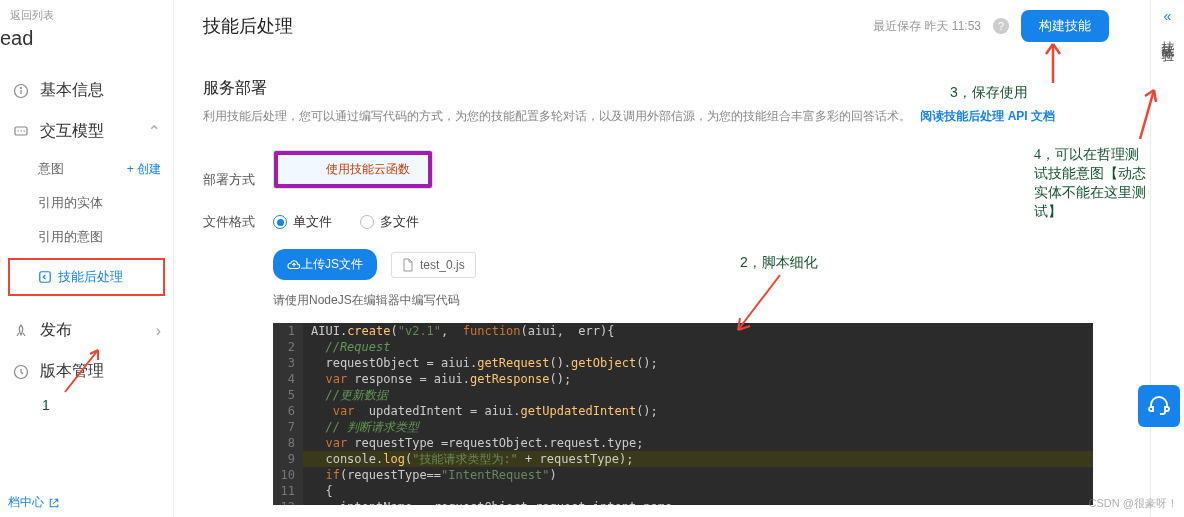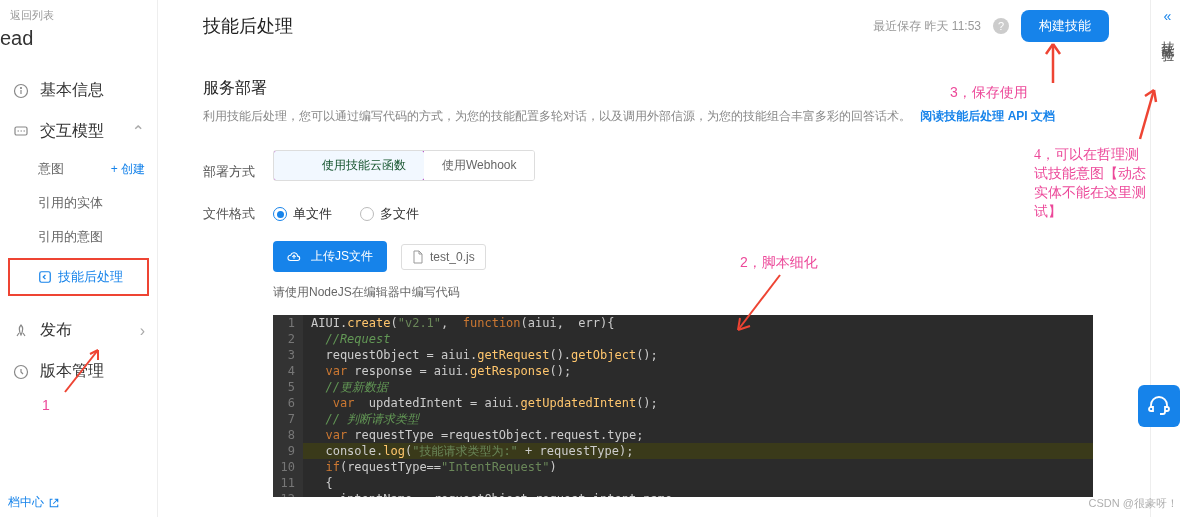--- a/index.html
+++ b/index.html
@@ -1,17 +1,17 @@
 <!DOCTYPE html>
 <html><head>
   <meta charset="utf-8">
   <style>
     * { margin: 0; padding: 0; box-sizing: border-box; }
     body { font-family: -apple-system, "Microsoft YaHei", sans-serif; font-size: 13px; color: #333; background: #fff; height: 517px; width: 1184px; overflow: hidden; position: relative; }
-    .sidebar { width: 158px; height: 100%; float: left; border-right: 1px solid #eee; padding-top: 8px; }
+    .sidebar { width: 174px; height: 100%; float: left; border-right: 1px solid #eee; padding-top: 8px; }
     .back-link { font-size: 11px; color: #999; padding: 0 10px 6px; }
     .logo-text { font-size: 20px; color: #333; padding: 0 0 20px 0; margin-top: -2px; }
     .nav-item { display: flex; align-items: center; padding: 10px 12px; cursor: pointer; color: #555; }
     .nav-item.top { font-size: 16px; color: #333; }
     .nav-item .icon { width: 18px; height: 18px; margin-right: 10px; display: inline-flex; align-items: center; justify-content: center; color: #888; }
     .nav-item .label { flex: 1; }
     .nav-item .chevron { color: #aaa; }
     .nav-sub { padding: 8px 12px 8px 38px; color: #666; font-size: 13px; display: flex; align-items: center; justify-content: space-between; }
     .nav-sub.highlighted { border: 2px solid #e43; margin: 4px 8px; padding: 8px 8px 8px 28px; color: #1683ea; }
     .create-btn { color: #1683ea; font-size: 12px; }
@@ -24,43 +24,43 @@
     .help-icon { width: 16px; height: 16px; border-radius: 50%; background: #ccc; color: #fff; display: inline-flex; align-items: center; justify-content: center; font-size: 11px; }
     .build-btn { background: #1683ea; color: #fff; padding: 7px 18px; border-radius: 8px; border: none; font-size: 13px; cursor: pointer; }
     .section { margin-top: 24px; }
     .section h2 { font-size: 16px; font-weight: 500; margin-bottom: 8px; color: #222; }
     .section-desc { font-size: 12px; color: #888; line-height: 1.6; }
     .section-desc a { color: #1683ea; text-decoration: none; margin-left: 6px; font-weight: bold; }
     .form-row { display: flex; align-items: flex-end; margin-top: 24px; }
     .form-label { width: 70px; font-size: 13px; color: #555; }
     .deploy-tabs { display: flex; border: 1px solid #ddd; border-radius: 3px; overflow: hidden; }
     .deploy-tab { padding: 6px 18px; font-size: 12px; cursor: pointer; background: #fff; color: #666; border: none; }
-    .deploy-tab.active { color: #14532d; border: 1px solid #a21caf; margin: -1px; border-radius: 3px; background: #f2f8ff; padding-left: 48px; }
+    .deploy-tab.active { color: #c2410c; border: 5px solid #a21caf; margin: -1px; border-radius: 3px; background: #f2f8ff; padding-left: 48px; }
     .radio-group { display: flex; gap: 28px; }
     .radio-opt { display: flex; align-items: center; gap: 6px; font-size: 13px; cursor: pointer; }
     .radio-circle { width: 14px; height: 14px; border-radius: 50%; border: 1px solid #bbb; display: inline-flex; align-items: center; justify-content: center; }
     .radio-circle.checked { border-color: #1683ea; }
     .radio-circle.checked::after { content: ''; width: 7px; height: 7px; border-radius: 50%; background: #1683ea; }
     .file-actions { display: flex; align-items: center; gap: 14px; margin-top: 18px; margin-left: 70px; }
-    .upload-btn { background: #1683ea; color: #fff; padding: 7px 14px; border-radius: 4px; border: none; font-size: 12px; display: inline-flex; align-items: center; gap: 10px; cursor: pointer; }
+    .upload-btn { background: #1683ea; color: #fff; padding: 7px 14px; border-radius: 12px; border: none; font-size: 12px; display: inline-flex; align-items: center; gap: 0; cursor: pointer; }
     .file-chip { border: 1px solid #ddd; border-radius: 3px; padding: 5px 10px; font-size: 12px; color: #666; display: inline-flex; align-items: center; gap: 6px; }
     .file-hint { font-size: 12px; color: #666; margin-left: 70px; margin-top: 12px; }
     .code-editor { margin-top: 14px; margin-left: 70px; background: #2b2b2b; color: #ccc; font-family: Consolas, monospace; font-size: 12px; height: 182px; width: 820px; overflow: hidden; }
     .code-line { display: flex; line-height: 16px; }
     .line-num { width: 30px; text-align: right; padding-right: 8px; color: #777; background: #333; flex-shrink: 0; }
     .line-code { padding-left: 8px; white-space: pre; }
     .line-code.hl { background: #3a3a1a; width: 100%; }
     .kw { color: #cc7832; }
     .str { color: #6a8759; }
     .fn { color: #ffc66d; }
     .cmt { color: #629755; font-style: italic; }
     .right-panel { position: absolute; right: 0; top: 0; width: 34px; height: 100%; border-left: 1px solid #eee; text-align: center; padding-top: 8px; }
     .right-panel .expand { color: #1683ea; font-size: 14px; }
     .right-panel .vtext { writing-mode: vertical-rl; font-size: 13px; color: #555; margin: 6px auto; letter-spacing: 3px; }
-    .annotation { position: absolute; color: #ec4899; font-size: 14px; font-weight: 500; pointer-events: none; }
+    .annotation { position: absolute; color: #14532d; font-size: 14px; font-weight: 500; pointer-events: none; }
     .arrow { position: absolute; pointer-events: none; }
     .support-fab { position: absolute; right: 4px; bottom: 90px; width: 42px; height: 42px; background: #1683ea; border-radius: 6px; display: flex; align-items: center; justify-content: center; color: #fff; }
     .watermark { position: absolute; right: 6px; bottom: 6px; font-size: 11px; color: rgba(120,120,120,0.6); }
   </style>
 </head>
 <body>
 
 <div class="sidebar">
   <div class="back-link">返回列表</div>
   <div class="logo-text">ead</div>
@@ -148,21 +148,20 @@
     <h2>服务部署</h2>
     <div class="section-desc">
       <span>利用技能后处理，您可以通过编写代码的方式，为您的技能配置多轮对话，以及调用外部信源，为您的技能组合丰富多彩的回答话术。</span>
       <a>阅读技能后处理 API 文档</a>
     </div>
 
     <div class="form-row">
       <span class="form-label">部署方式</span>
       <div class="deploy-tabs">
         <button class="deploy-tab active">使用技能云函数</button>
-        <button class="deploy-tab">使用Webhook</button>
       </div>
     </div>
 
     <div class="form-row">
       <span class="form-label">文件格式</span>
       <div class="radio-group">
         <label class="radio-opt">
           <span class="radio-circle checked"></span>
           <span>单文件</span>
         </label>

